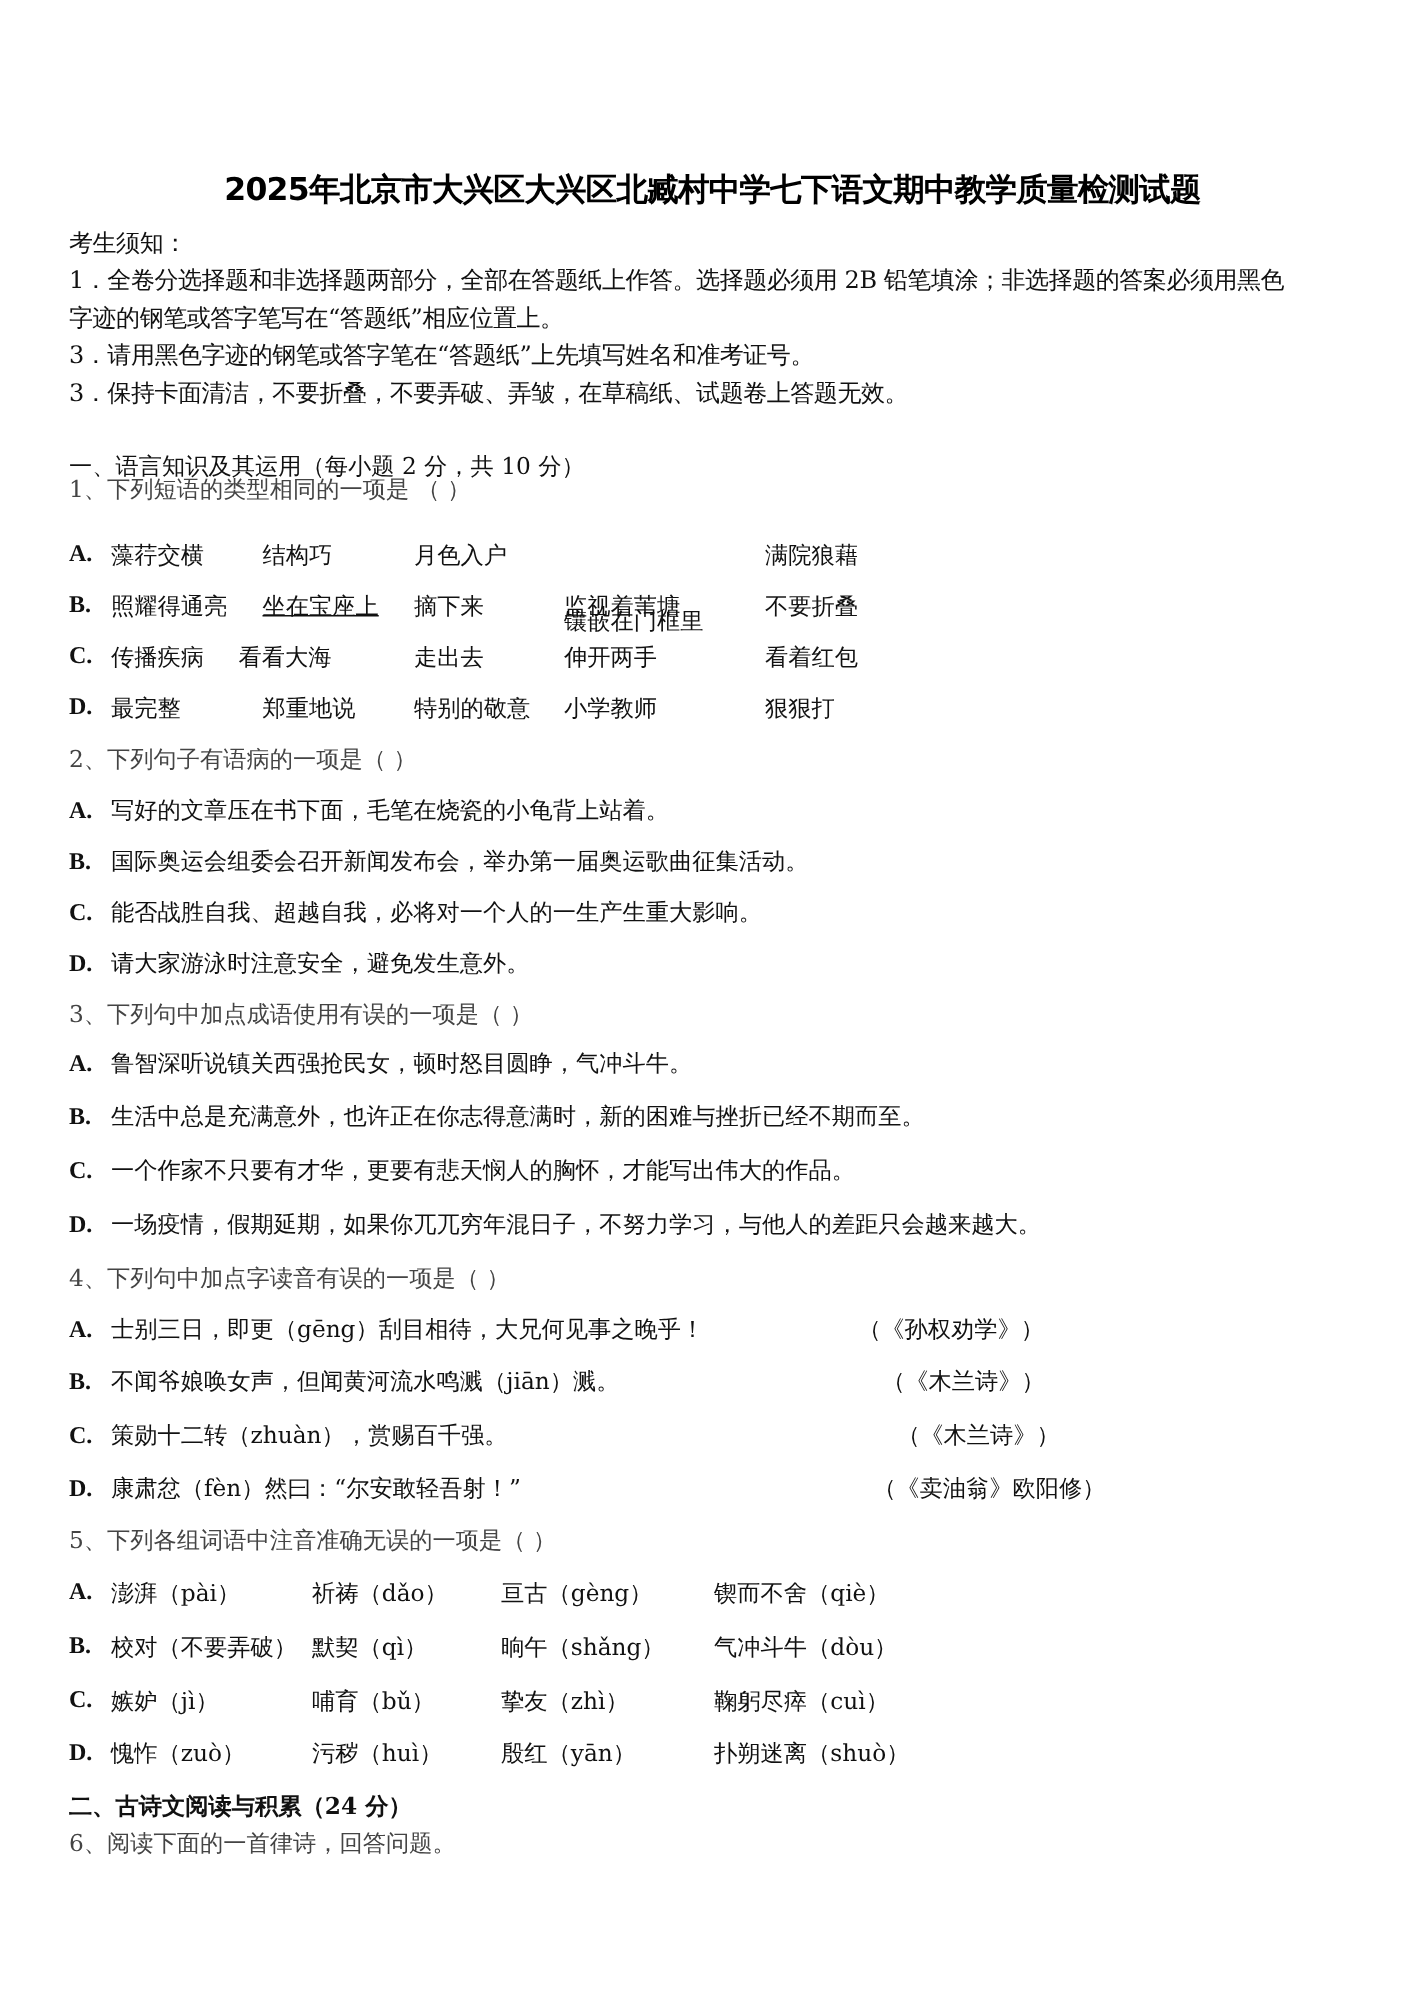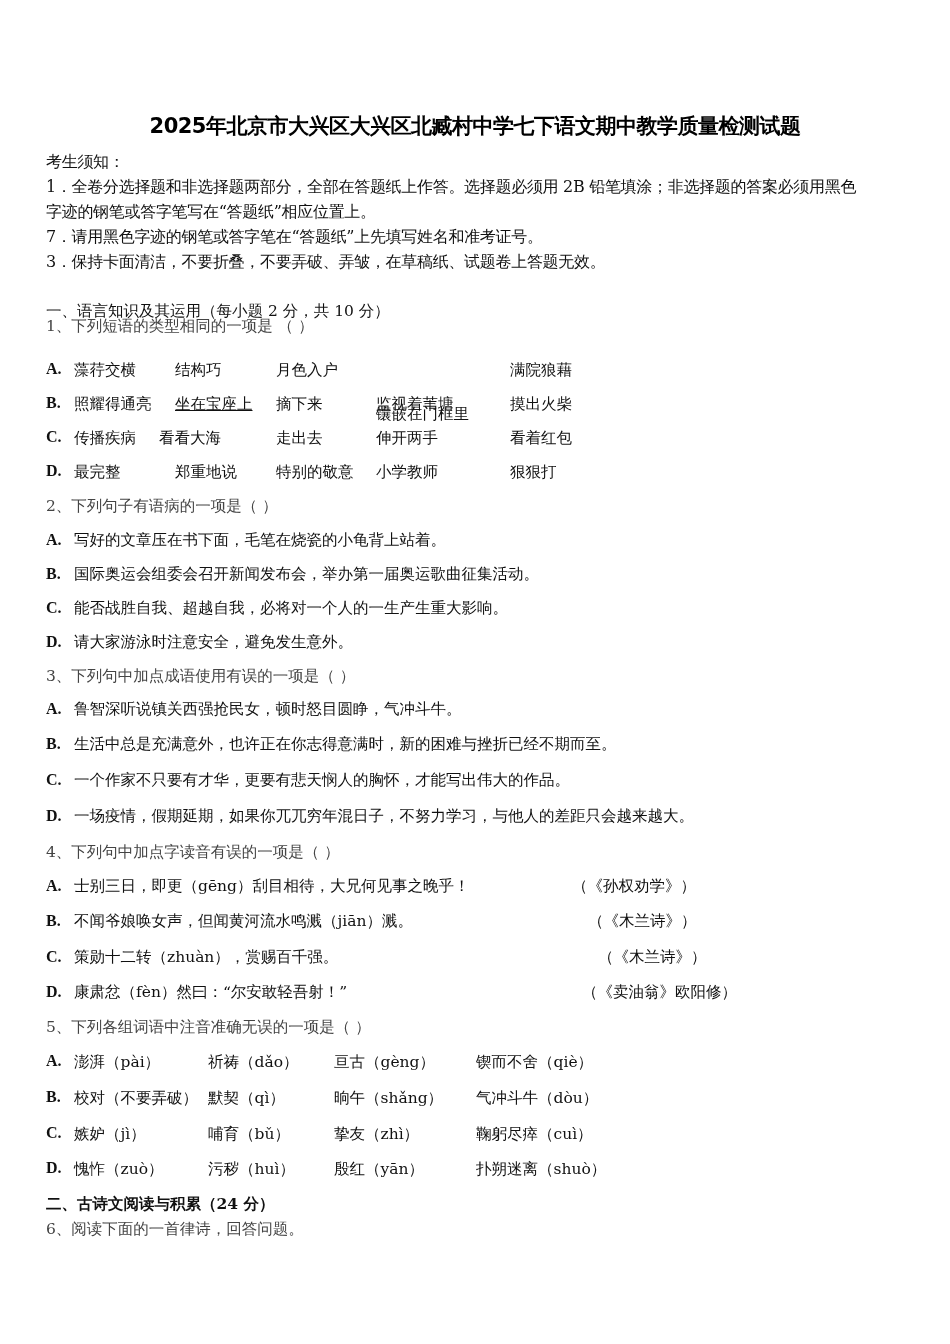--- a/index.html
+++ b/index.html
@@ -17,42 +17,42 @@
   .qnum { color: #444; }
 </style>
 </head>
 <body>
 
 <div class="abs title">2025年北京市大兴区大兴区北臧村中学七下语文期中教学质量检测试题</div>
 
 <div class="abs notice" style="top:152px;">考生须知：</div>
 <div class="abs notice" style="top:177px;">1．全卷分选择题和非选择题两部分，全部在答题纸上作答。选择题必须用 2B 铅笔填涂；非选择题的答案必须用黑色</div>
 <div class="abs notice" style="top:202px;">字迹的钢笔或答字笔写在“答题纸”相应位置上。</div>
-<div class="abs notice" style="top:227px;">7．请用黑色字迹的钢笔或答字笔在“答题纸”上先填写姓名和准考证号。</div>
+<div class="abs notice" style="top:227px;">3．请用黑色字迹的钢笔或答字笔在“答题纸”上先填写姓名和准考证号。</div>
 <div class="abs notice" style="top:252px;">3．保持卡面清洁，不要折叠，不要弄破、弄皱，在草稿纸、试题卷上答题无效。</div>
 
 <div class="abs line" style="top:301px;">一、语言知识及其运用（每小题 2 分，共 10 分）</div>
 
 <div class="abs line qnum" style="top:316px;">1、下列短语的类型相同的一项是 （            ）</div>
 <div>
   <div class="abs line" style="top:360px;">
     <span class="opt-letter">A.</span>
     <span class="cell" style="left:28px;">藻荇交横</span>
     <span class="cell" style="left:129px;">结构巧</span>
     <span class="cell" style="left:230px;">月色入户</span>
     <span class="cell" style="left:330px;margin-top:44px;">镶嵌在门框里</span>
     <span class="cell" style="left:464px;">满院狼藉</span>
   </div>
   <div class="abs line" style="top:394px;">
     <span class="opt-letter">B.</span>
     <span class="cell" style="left:28px;">照耀得通亮</span>
     <span class="cell" style="left:129px;text-decoration:underline;">坐在宝座上</span>
     <span class="cell" style="left:230px;">摘下来</span>
     <span class="cell" style="left:330px;">监视着苇塘</span>
-    <span class="cell" style="left:464px;">摸出火柴</span>
+    <span class="cell" style="left:464px;">不要折叠</span>
   </div>
   <div class="abs line" style="top:428px;">
     <span class="opt-letter">C.</span>
     <span class="cell" style="left:28px;">传播疾病</span>
     <span class="cell" style="left:113px;">看看大海</span>
     <span class="cell" style="left:230px;">走出去</span>
     <span class="cell" style="left:330px;">伸开两手</span>
     <span class="cell" style="left:464px;">看着红包</span>
   </div>
   <div class="abs line" style="top:462px;">

